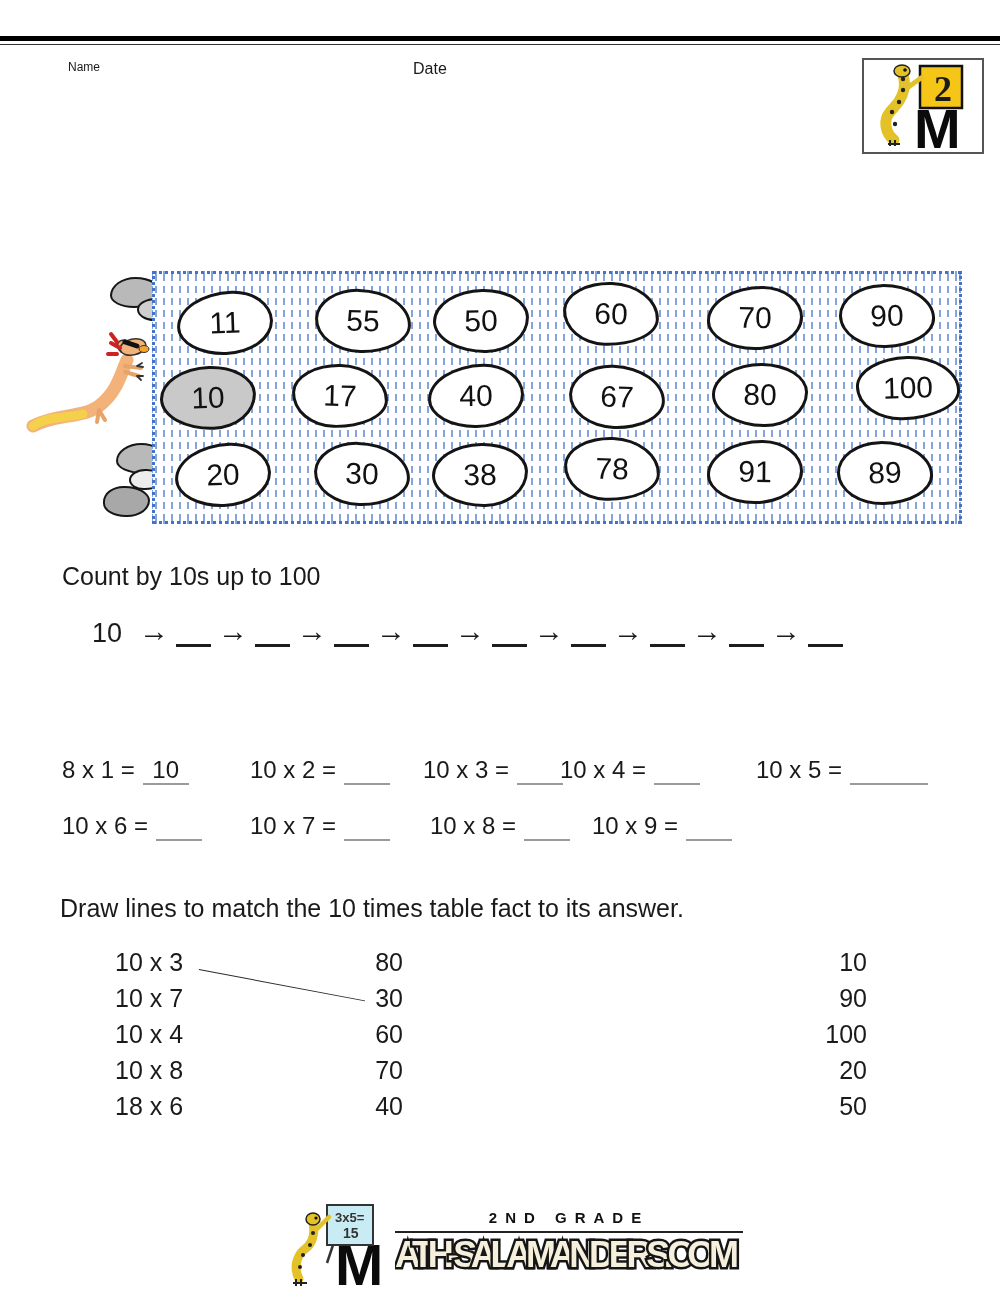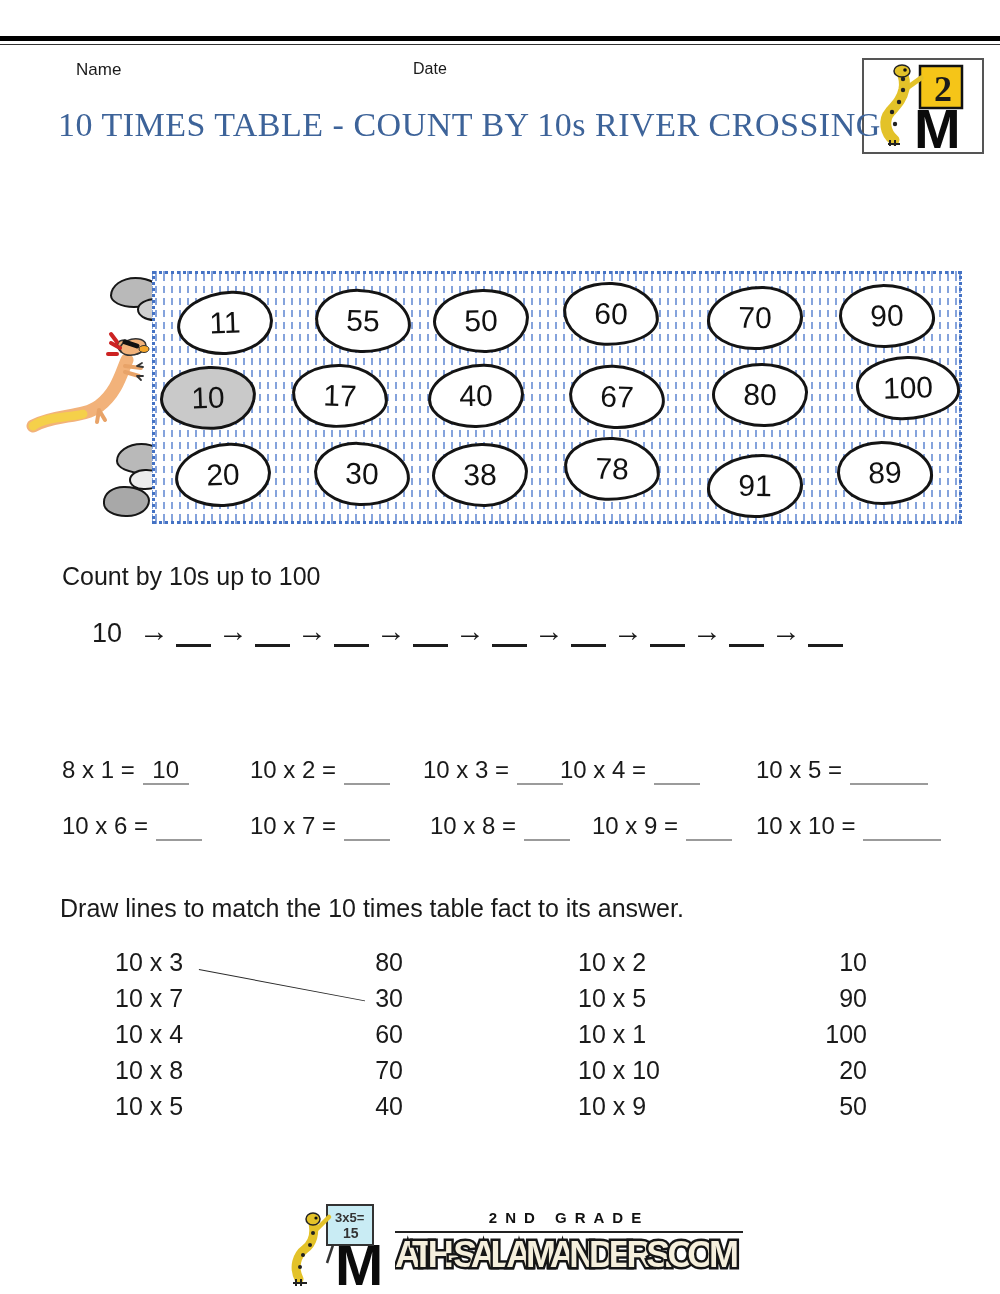--- a/index.html
+++ b/index.html
@@ -3,21 +3,21 @@
 <meta charset="utf-8">
 <style>
   html,body{margin:0;padding:0;background:#fff;}
   #page{position:relative;width:1000px;height:1294px;background:#ffffff;overflow:hidden;
         font-family:"Liberation Sans",sans-serif;color:#1a1a1a;}
 
   
   .rule-thick{position:absolute;left:0;top:36px;width:1000px;height:5px;background:#000;}
   .rule-thin{position:absolute;left:0;top:44px;width:1000px;height:1px;background:#333;}
 
-  .name-label{position:absolute;left:76px;top:60px;font-size:17px;}
+  .name-label{position:absolute;left:68px;top:60px;font-size:12px;}
   .date-label{position:absolute;left:413px;top:60px;font-size:16px;}
 
   .logo-box{position:absolute;left:862px;top:58px;width:122px;height:96px;background:#fff;
             border:2px solid #555;box-sizing:border-box;}
 
   .page-title{position:absolute;left:58px;top:106px;width:810px;font-family:"Liberation Serif",serif;
               font-size:34px;letter-spacing:.5px;white-space:nowrap;}
 
   .intro{position:absolute;left:60px;top:174px;width:830px;font-size:25px;line-height:44px;}
 
@@ -83,21 +83,20 @@
       <circle cx="35" cy="42" r="2.2" fill="#222"></circle>
         <circle cx="39" cy="30" r="2.2" fill="#222"></circle>
       <circle cx="39" cy="19" r="2.2" fill="#222"></circle>
         <circle cx="41" cy="10" r="1.8" fill="#111"></circle>
       <line x1="24" y1="84" x2="36" y2="84" stroke="#222" stroke-width="2"></line>
       <line x1="26" y1="80" x2="26" y2="86" stroke="#222" stroke-width="2"></line>
       <line x1="31" y1="80" x2="31" y2="86" stroke="#222" stroke-width="2"></line>
     </svg>
   </div>
 
-  <div class="page-title" style="color: rgb(61, 99, 153);">10 TIMES TABLE - COUNT BY 10s RIVER CROSSING</div>
 
 
   <div class="rock" style="left:110px;top:277px;width:53px;height:31px;background:#b9b9b9;border-radius:48% 52% 55% 45% / 60% 55% 45% 40%;"></div>
   <div class="rock" style="left:137px;top:298px;width:35px;height:23px;background:#cfcfcf;border-radius:55% 45% 50% 50% / 50% 55% 45% 50%;"></div>
   <div class="rock" style="left:116px;top:443px;width:49px;height:31px;background:#b9b9b9;border-radius:52% 48% 45% 55% / 58% 52% 48% 42%;"></div>
   <div class="rock" style="left:129px;top:469px;width:34px;height:21px;background:#ededed;border-radius:50% 50% 55% 45% / 55% 45% 50% 50%;"></div>
   <div class="rock" style="left:103px;top:486px;width:47px;height:31px;background:#a8a8a8;border-radius:45% 55% 50% 50% / 52% 48% 55% 45%;"></div>
 
   <svg class="sal-svg" width="140" height="118" viewBox="0 0 140 118">
     <path d="M8 104 C30 92 58 96 74 84 C92 70 96 52 102 38" fill="none" stroke="#f2b27a" stroke-width="13" stroke-linecap="round"></path>
@@ -154,21 +153,21 @@
       </div>
       <div class="stone" style="left: 159px; top: 168px; width: 96px; height: 64px; border-radius: 45% 55% 52% 48% / 48% 55% 45% 52%; transform: rotate(1.5deg);">
         <span>30</span>
       </div>
       <div class="stone" style="left: 277px; top: 169px; width: 96px; height: 64px; border-radius: 52% 48% 45% 55% / 50% 45% 55% 50%; transform: rotate(-1deg);">
         <span>38</span>
       </div>
       <div class="stone" style="left: 409px; top: 163px; width: 96px; height: 64px; border-radius: 50% 50% 56% 44% / 46% 56% 44% 54%; transform: rotate(2deg);">
         <span>78</span>
       </div>
-      <div class="stone" style="left: 552px; top: 180px; width: 96px; height: 64px; border-radius: 58% 42% 50% 50% / 55% 48% 52% 45%; transform: rotate(0.5deg);">
+      <div class="stone" style="left: 552px; top: 166px; width: 96px; height: 64px; border-radius: 58% 42% 50% 50% / 55% 48% 52% 45%; transform: rotate(0.5deg);">
         <span>91</span>
       </div>
       <div class="stone" style="left: 682px; top: 167px; width: 96px; height: 64px; border-radius: 45% 55% 52% 48% / 48% 55% 45% 52%; transform: rotate(-1.5deg);">
         <span>89</span>
       </div>
     </div>
 
   <div class="sec-heading" style="left:62px;top:562px;">Count by 10s up to 100</div>
   <div class="seq-row">
       <span class="seq-num">10</span>
@@ -195,45 +194,37 @@
   <div class="fill-table">
       <div class="fill-cell" style="left: 62px; top: 0px;"><span class="">8 x 1 =</span><span class="fill-blank" style="width: 46px;">10</span></div>
       <div class="fill-cell" style="left: 250px; top: 0px;"><span class="">10 x 2 =</span><span class="fill-blank" style="width: 46px;">&nbsp;</span></div>
       <div class="fill-cell" style="left: 423px; top: 0px;"><span class="">10 x 3 =</span><span class="fill-blank" style="width: 46px;">&nbsp;</span></div>
       <div class="fill-cell" style="left: 560px; top: 0px;"><span class="">10 x 4 =</span><span class="fill-blank" style="width: 46px;">&nbsp;</span></div>
       <div class="fill-cell" style="left: 756px; top: 0px;"><span class="">10 x 5 =</span><span class="fill-blank" style="width: 78px;">&nbsp;</span></div>
       <div class="fill-cell" style="left: 62px; top: 56px;"><span class="">10 x 6 =</span><span class="fill-blank" style="width: 46px;">&nbsp;</span></div>
       <div class="fill-cell" style="left: 250px; top: 56px;"><span class="">10 x 7 =</span><span class="fill-blank" style="width: 46px;">&nbsp;</span></div>
       <div class="fill-cell" style="left: 430px; top: 56px;"><span class="">10 x 8 =</span><span class="fill-blank" style="width: 46px;">&nbsp;</span></div>
       <div class="fill-cell" style="left: 592px; top: 56px;"><span class="">10 x 9 =</span><span class="fill-blank" style="width: 46px;">&nbsp;</span></div>
-      <div class="fill-cell" style="left: 756px; top: 56px;"><span class="">10 x 10 =</span><span class="fill-blank" style="width: 78px;">&nbsp;</span></div>
     </div>
 
   <div class="sec-heading" style="left:60px;top:894px;">Draw lines to match the 10 times table fact to its answer.</div>
   <div class="match-grid">
       <div class="match-col" style="left: 115px; top: 0px; width: 130px; text-align: left;">
         <div class="match-item">10 x 3</div>
         <div class="match-item">10 x 7</div>
         <div class="match-item">10 x 4</div>
         <div class="match-item">10 x 8</div>
-        <div class="match-item">10 x 5</div>
+        <div class="match-item">18 x 6</div>
       </div>
       <div class="match-col" style="left: 330px; top: 0px; width: 73px; text-align: right;">
         <div class="match-item">80</div>
         <div class="match-item">30</div>
         <div class="match-item">60</div>
         <div class="match-item">70</div>
         <div class="match-item">40</div>
-      </div>
-      <div class="match-col" style="left: 578px; top: 0px; width: 130px; text-align: left;">
-        <div class="match-item">10 x 2</div>
-        <div class="match-item">10 x 5</div>
-        <div class="match-item">10 x 1</div>
-        <div class="match-item">10 x 10</div>
-        <div class="match-item">10 x 9</div>
       </div>
       <div class="match-col" style="left: 795px; top: 0px; width: 72px; text-align: right;">
         <div class="match-item">10</div>
         <div class="match-item">90</div>
         <div class="match-item">100</div>
         <div class="match-item">20</div>
         <div class="match-item">50</div>
       </div>
     </div>
   <div class="example-line"></div>

